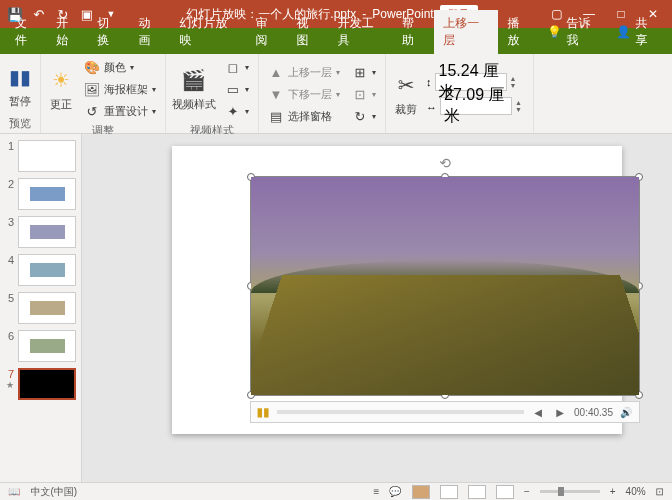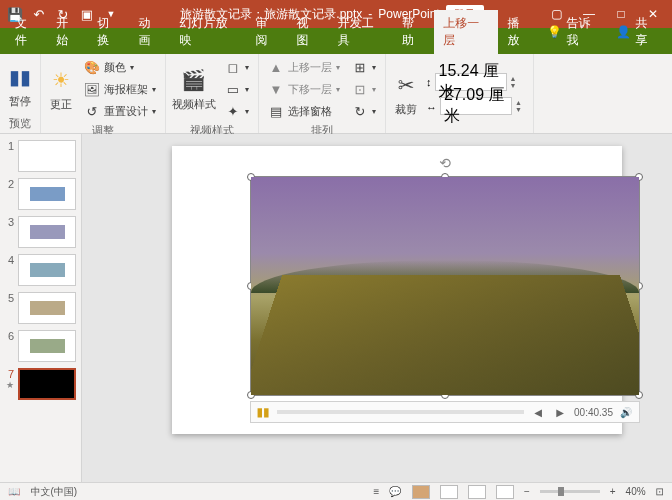--- a/index.html
+++ b/index.html
@@ -72,21 +72,21 @@
 
 <div class="titlebar">
   <div class="qat">
     <div class="qbtn">💾</div>
     <div class="qbtn">↶</div>
     <div class="qbtn">↻</div>
     <div class="qbtn">▣</div>
     <div class="qbtn" style="font-size:9px">▼</div>
   </div>
   <div class="title">
-    <span>旅游散文记录：旅游散文记录.pptx</span>
+    <span>幻灯片放映：一个人的旅行.pptx</span>
     <span>-</span>
     <span>PowerPoint</span>
     <span class="login">登录</span>
   </div>
   <div class="winbtns">
     <div class="wbtn">▢</div>
     <div class="wbtn">—</div>
     <div class="wbtn">□</div>
     <div class="wbtn">✕</div>
   </div>
@@ -200,21 +200,20 @@
         <div class="smallbtn selpane">
             <span class="ico">⊡</span>
             <span style="font-size:8px">▾</span>
           </div>
         <div class="smallbtn">
             <span class="ico">↻</span>
             <span style="font-size:8px">▾</span>
           </div>
       </div>
     </div>
-    <div class="glabel">排列</div>
   </div>
   <div class="rgroup">
     <div class="gcontent">
       <div class="bigbtn">
         <div class="ico">✂</div>
         <span>裁剪</span>
       </div>
       <div class="vstack" style="gap:6px">
         <div class="sizebox">
           <span class="ico">↕</span>

